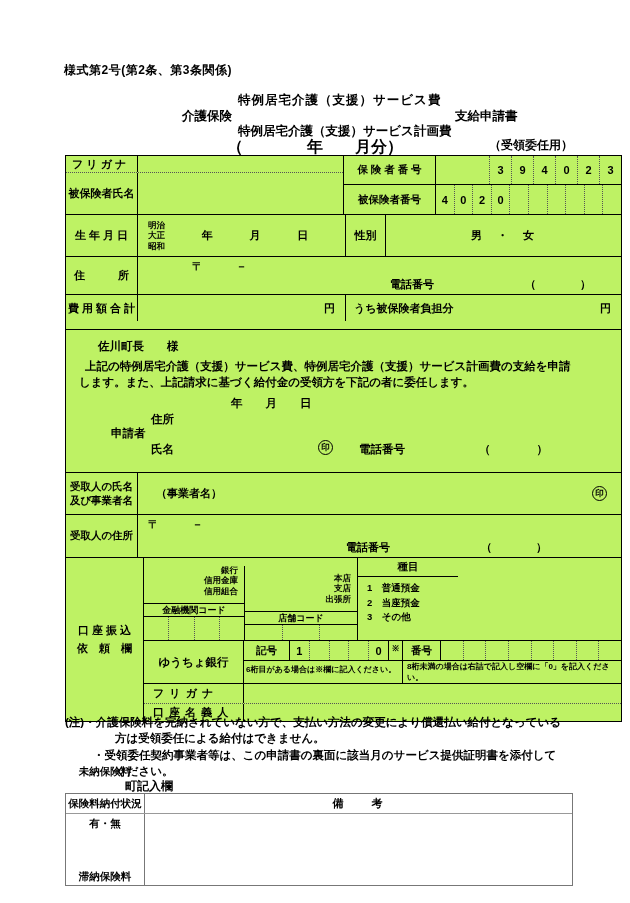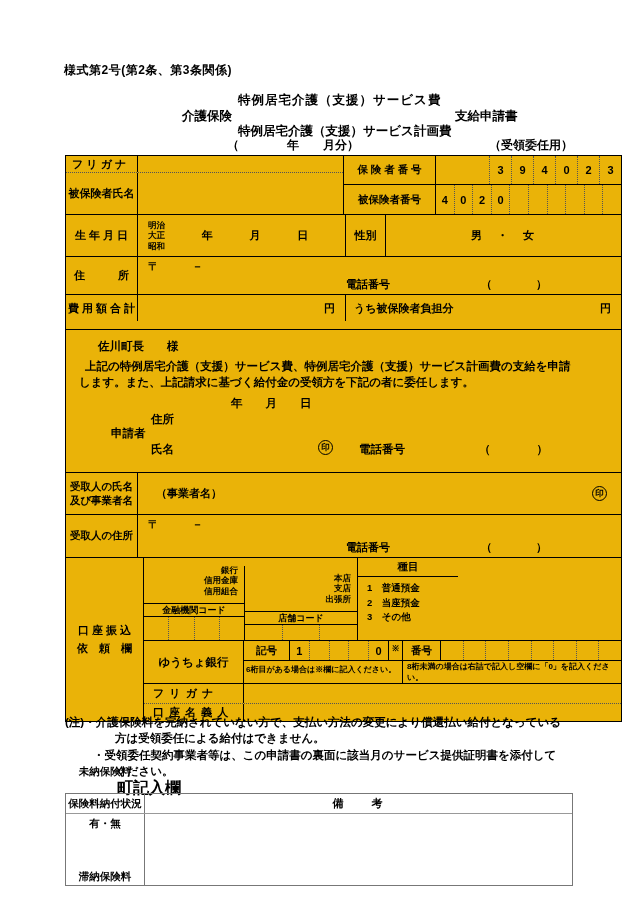--- a/index.html
+++ b/index.html
@@ -8,25 +8,25 @@
     position:relative; width:630px; height:903px; background:#ffffff;
     font-family:"Liberation Sans", sans-serif; font-weight:bold; color:#000;
     font-size:11px; overflow:hidden;
   }
   .abs { position:absolute; }
   .form-no { left:64px; top:62px; font-size:12px; letter-spacing:.5px; }
   .ttl1 { left:238px; top:92px; font-size:12.5px; letter-spacing:1px; }
   .ttl-pre { left:182px; top:108px; font-size:12.5px; }
   .ttl-suf { left:455px; top:108px; font-size:12.5px; }
   .ttl2 { left:238px; top:123px; font-size:12.5px; }
-  .ttl-period { left:227px; top:137px; font-size:12px; }
+  .ttl-period { left:227px; top:137px; font-size:16px; }
   .ttl-usage { left:489px; top:137px; font-size:12px; }
 
   
-  .t1 { position:absolute; left:65px; top:155px; width:557px; border:1.5px solid #000; background:#eab308; }
+  .t1 { position:absolute; left:65px; top:155px; width:557px; border:1.5px solid #000; background:#bef264; }
   .row { display:flex; }
   .bt { border-top:1px solid #000; }
   .lblc { display:flex; align-items:center; justify-content:center; text-align:center; }
   .dc { display:flex; align-items:center; justify-content:center; font-size:11px; }
   .dl { border-left:1px dotted #555; }
   .f1 { flex:1; }
 
   
   .rg1 { display:flex; height:58px; }
   .colL { width:280px; display:flex; flex-direction:column; border-right:1px solid #000; }
@@ -43,21 +43,21 @@
 
   
   .r3 { height:42px; }
   .birth { width:208px; border-right:1px solid #000; display:flex; align-items:center; }
   .eras { font-size:8.5px; line-height:1.2; padding-left:10px; }
   .ymd { flex:1; display:flex; justify-content:space-evenly; }
   .sexlbl { width:40px; border-right:1px solid #000; }
   .sexval { flex:1; display:flex; align-items:center; justify-content:center; letter-spacing:2px; }
 
   
-  .r4 { height:38px; }
+  .r4 { height:38px;gap:44px; }
   .addr { flex:1; position:relative; }
   .postal { position:absolute; left:10px; top:2px; }
   .telL { position:absolute; bottom:2px; }
   .telP { position:absolute; bottom:2px; }
 
   
   .r5 { height:27px; }
   .costL { width:208px; border-right:1px solid #000; display:flex; align-items:center; justify-content:flex-end; padding-right:10px; }
   .costR { flex:1; display:flex; align-items:center; justify-content:space-between; padding:0 10px 0 8px; }
 
@@ -108,21 +108,21 @@
   .bkFuri { height:21px; border-top:1px solid #000; border-bottom:1px dotted #555; display:flex; }
   .flbl { width:100px; border-right:1px solid #000; display:flex; align-items:center; padding-left:9px; letter-spacing:1px; }
   .bkHolder { flex:1; display:flex; }
 
   
   .notes { left:65px; top:714px; width:560px; font-size:11.5px; line-height:1.42; }
   .notes .in1 { margin-left:50px; }
   .notes .in2 { margin-left:28px; }
 
   
-  .townT { left:95px; top:778px; font-size:16px;padding-left:22px; }
+  .townT { left:103px; top:778px; font-size:12px;padding-left:22px; }
   .t2 { position:absolute; left:65px; top:793px; width:508px; border:1px solid #777; }
   .t2 .hdr { height:20px; display:flex; border-bottom:1px solid #999; }
   .t2 .hl { width:79px; border-right:1px solid #777; display:flex; align-items:center; justify-content:center; font-size:10.5px; }
   .t2 .hr { flex:1; display:flex; align-items:center; justify-content:center; font-size:11px; letter-spacing:2px; }
   .t2 .bdy { height:71px; display:flex; }
   .t2 .bl { width:79px; border-right:1px solid #777; display:flex; flex-direction:column;
             align-items:center; justify-content:center; font-size:10.5px; line-height:1.55;gap:36px; }
   .t2 .brm { flex:1; }
 </style>
 </head>

